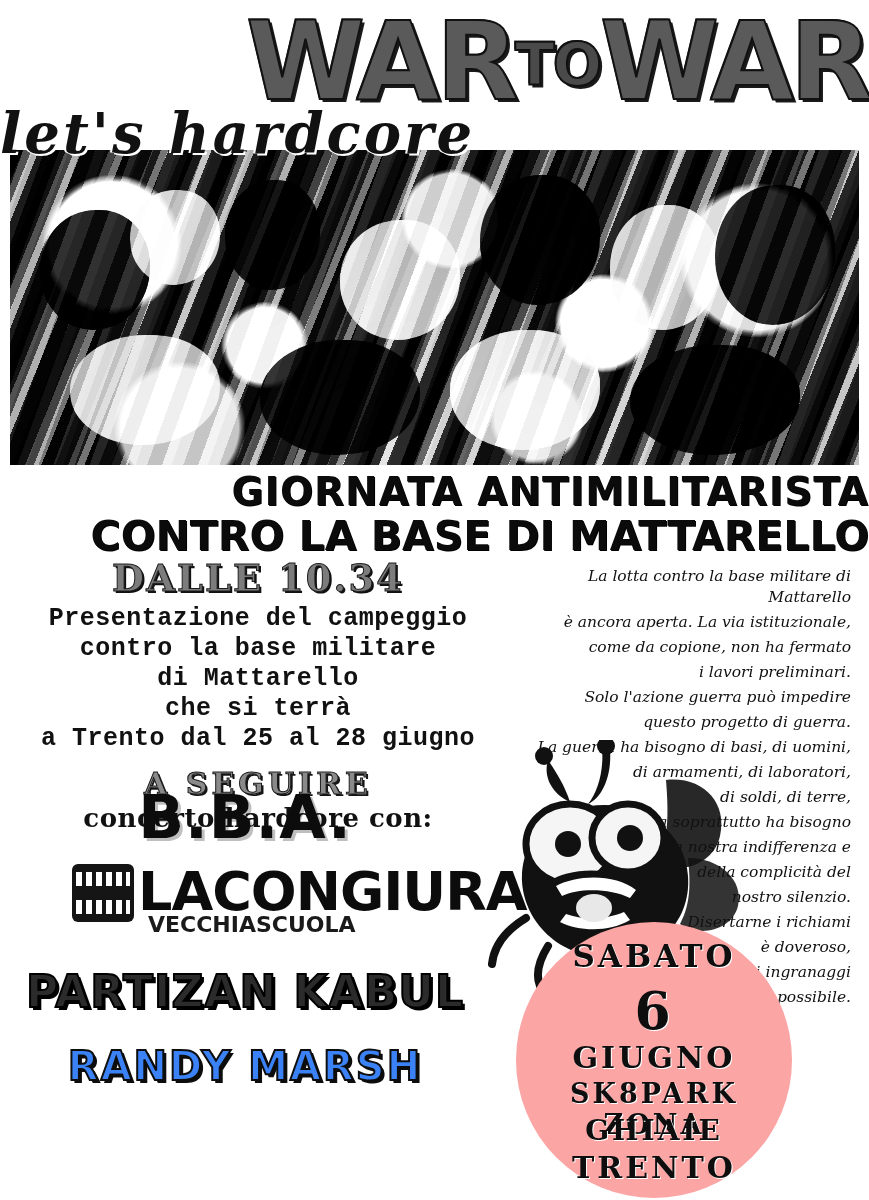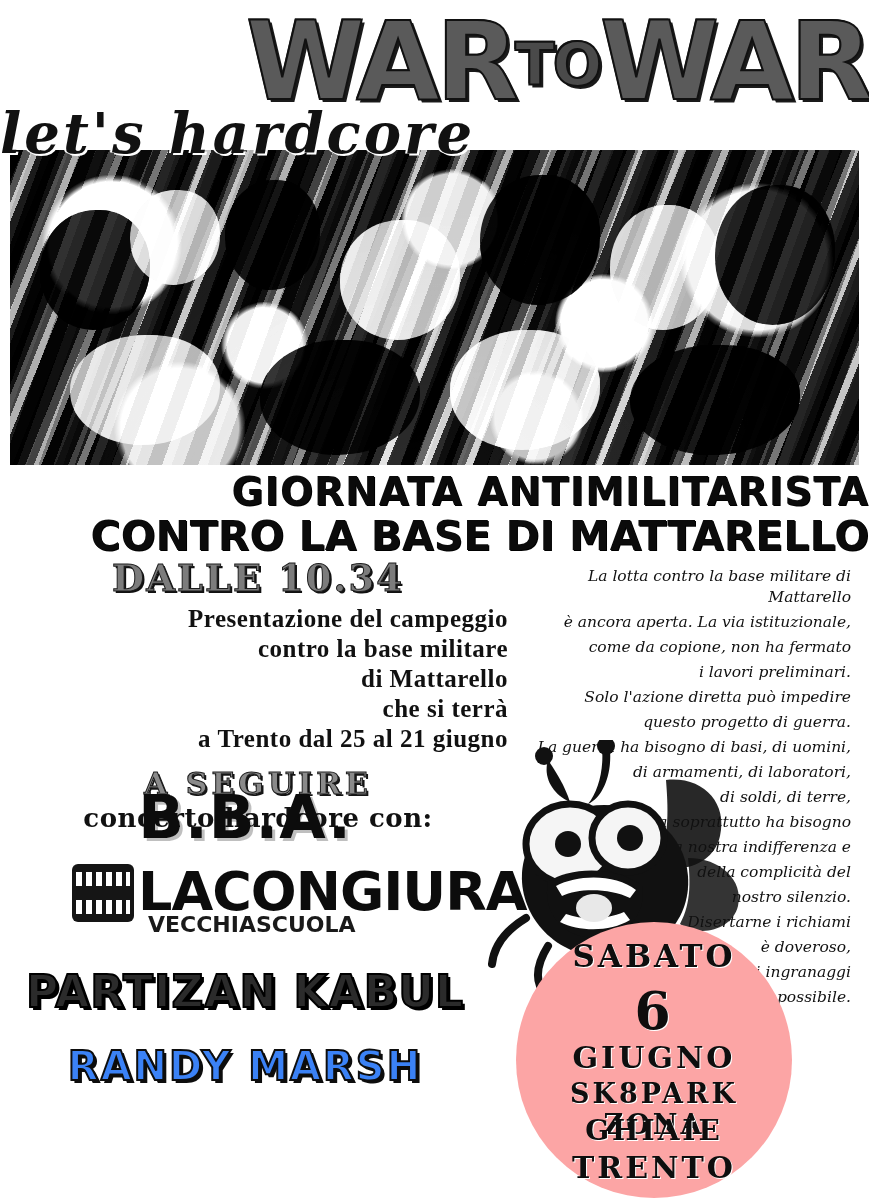--- a/index.html
+++ b/index.html
@@ -138,27 +138,26 @@
     font-family: "DejaVu Serif", serif;
     font-weight: bold;
     font-size: 37px;
     letter-spacing: 2px;
     color: #7c7c7c;
     -webkit-text-stroke: 1px #1b1b1b;
     text-shadow: 2px 2px 0 #111;
   }
   .presentazione {
     margin-top: 4px;
-    font-family: Liberation Serif, serif;
+    font-family: Liberation Mono, monospace;
     font-weight: bold;
     font-size: 25px;
     line-height: 30px;
     color: #111;
     letter-spacing: 0.5px;
-    text-align: right;
   }
   .a-seguire {
     margin-top: 12px;
     font-family: "DejaVu Serif", serif;
     font-weight: bold;
     font-size: 30px;
     letter-spacing: 4px;
     color: #8a8a8a;
     -webkit-text-stroke: 1px #1b1b1b;
     text-shadow: 2px 2px 0 #151515;
@@ -339,21 +338,21 @@
     <div class="h2">CONTRO LA BASE DI MATTARELLO</div>
   </div>
 
   <div class="left-col">
     <div class="dalle">DALLE 10.34</div>
     <div class="presentazione">
       <div>Presentazione del campeggio</div>
       <div>contro la base militare</div>
       <div>di Mattarello</div>
       <div>che si terrà</div>
-      <div>a Trento dal 25 al 21 giugno</div>
+      <div>a Trento dal 25 al 28 giugno</div>
     </div>
     <div class="a-seguire">A SEGUIRE</div>
     <div class="concerto">concerto hardcore con:</div>
   </div>
 
   <div class="bands">
     <div class="band-bba">B.B.A.</div>
 
     <div class="band-congiura-row">
       <div class="congiura-mouth"></div>
@@ -363,21 +362,21 @@
 
     <div class="band-partizan">PARTIZAN KABUL</div>
     <div class="band-randy">RANDY MARSH</div>
   </div>
 
   <div class="right-text">
     <p>La lotta contro la base militare di Mattarello</p>
     <p>è ancora aperta. La via istituzionale,</p>
     <p>come da copione, non ha fermato</p>
     <p>i lavori preliminari.</p>
-    <p>Solo l'azione diretta può impedire</p>
+    <p>Solo l'azione guerra può impedire</p>
     <p>questo progetto di guerra.</p>
     <p>La guerra ha bisogno di basi, di uomini,</p>
     <p>di armamenti, di laboratori,</p>
     <p>di soldi, di terre,</p>
     <p>ma soprattutto ha bisogno</p>
     <p>della nostra indifferenza e</p>
     <p>della complicità del</p>
     <p>nostro silenzio.</p>
     <p>Disertarne i richiami</p>
     <p>è doveroso,</p>

